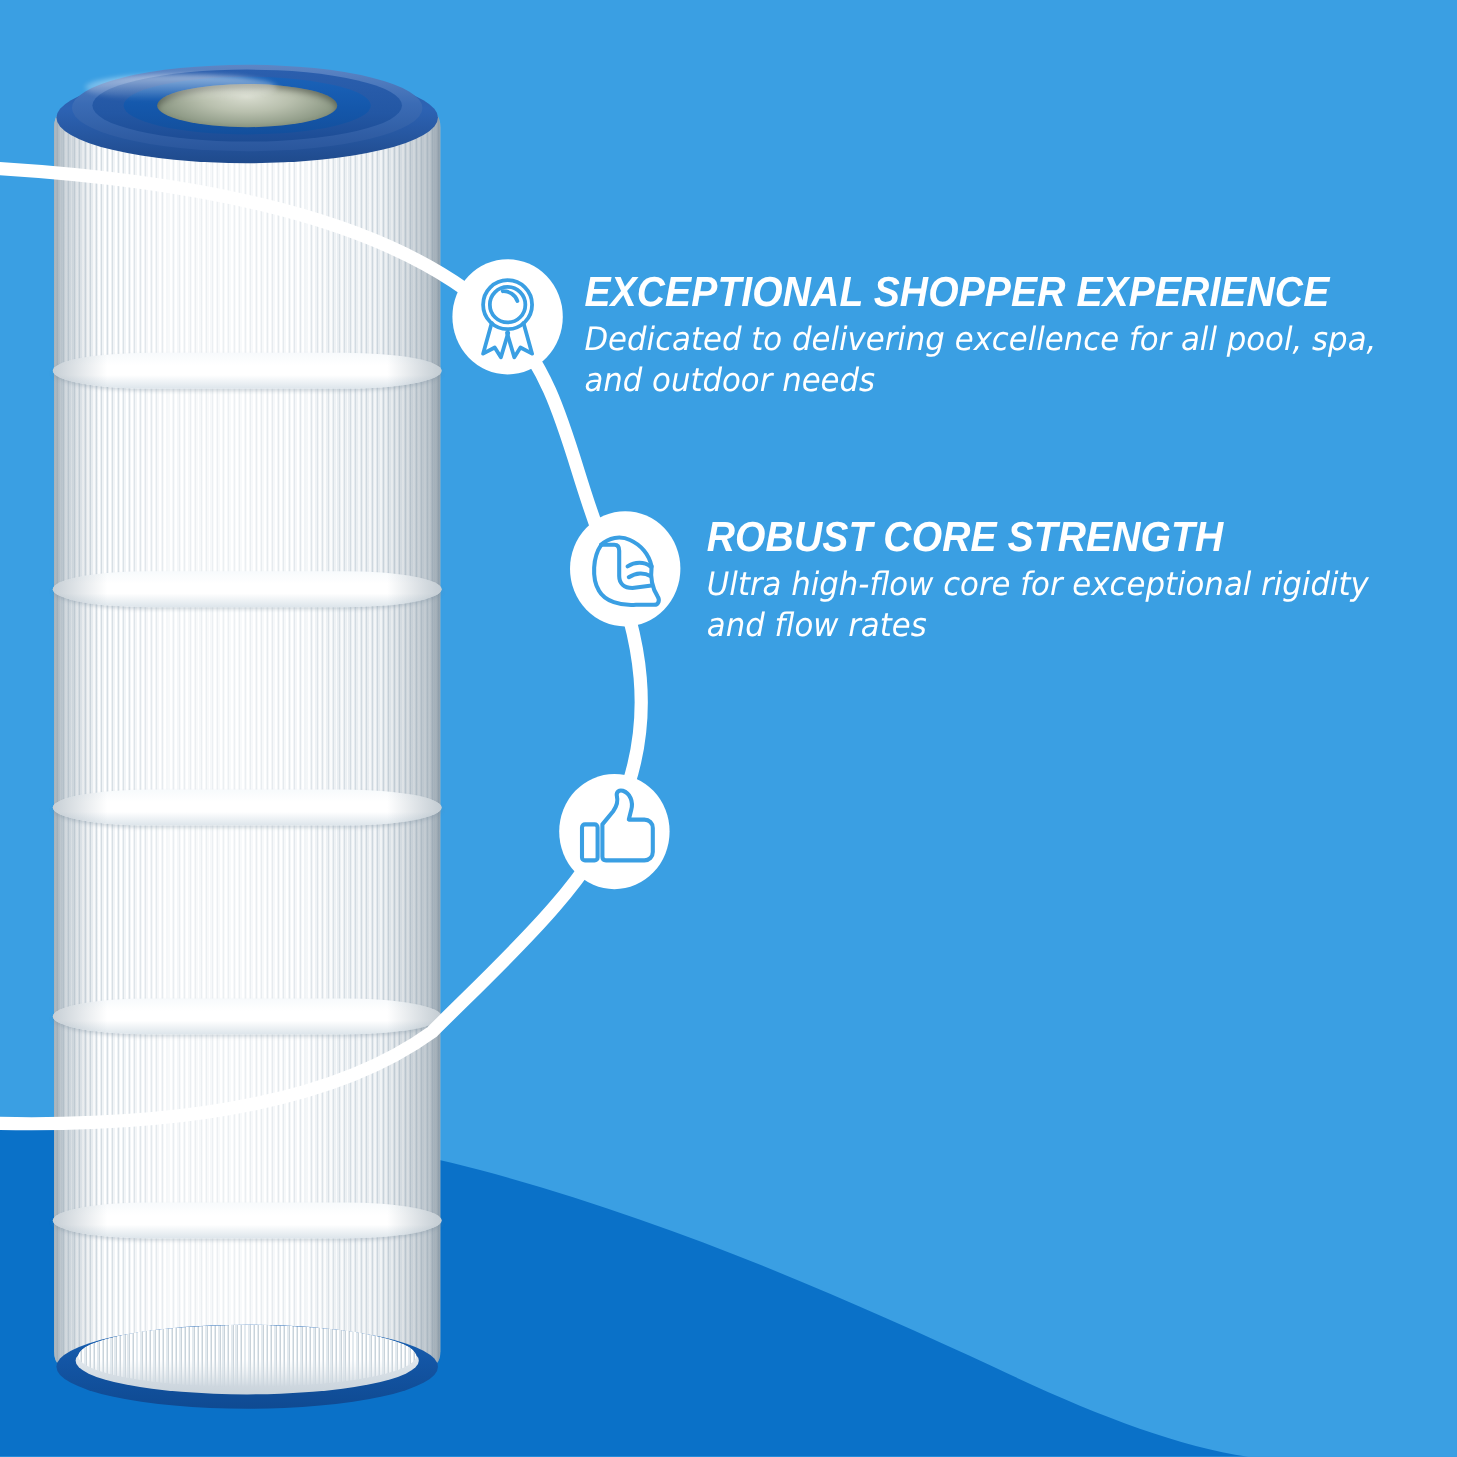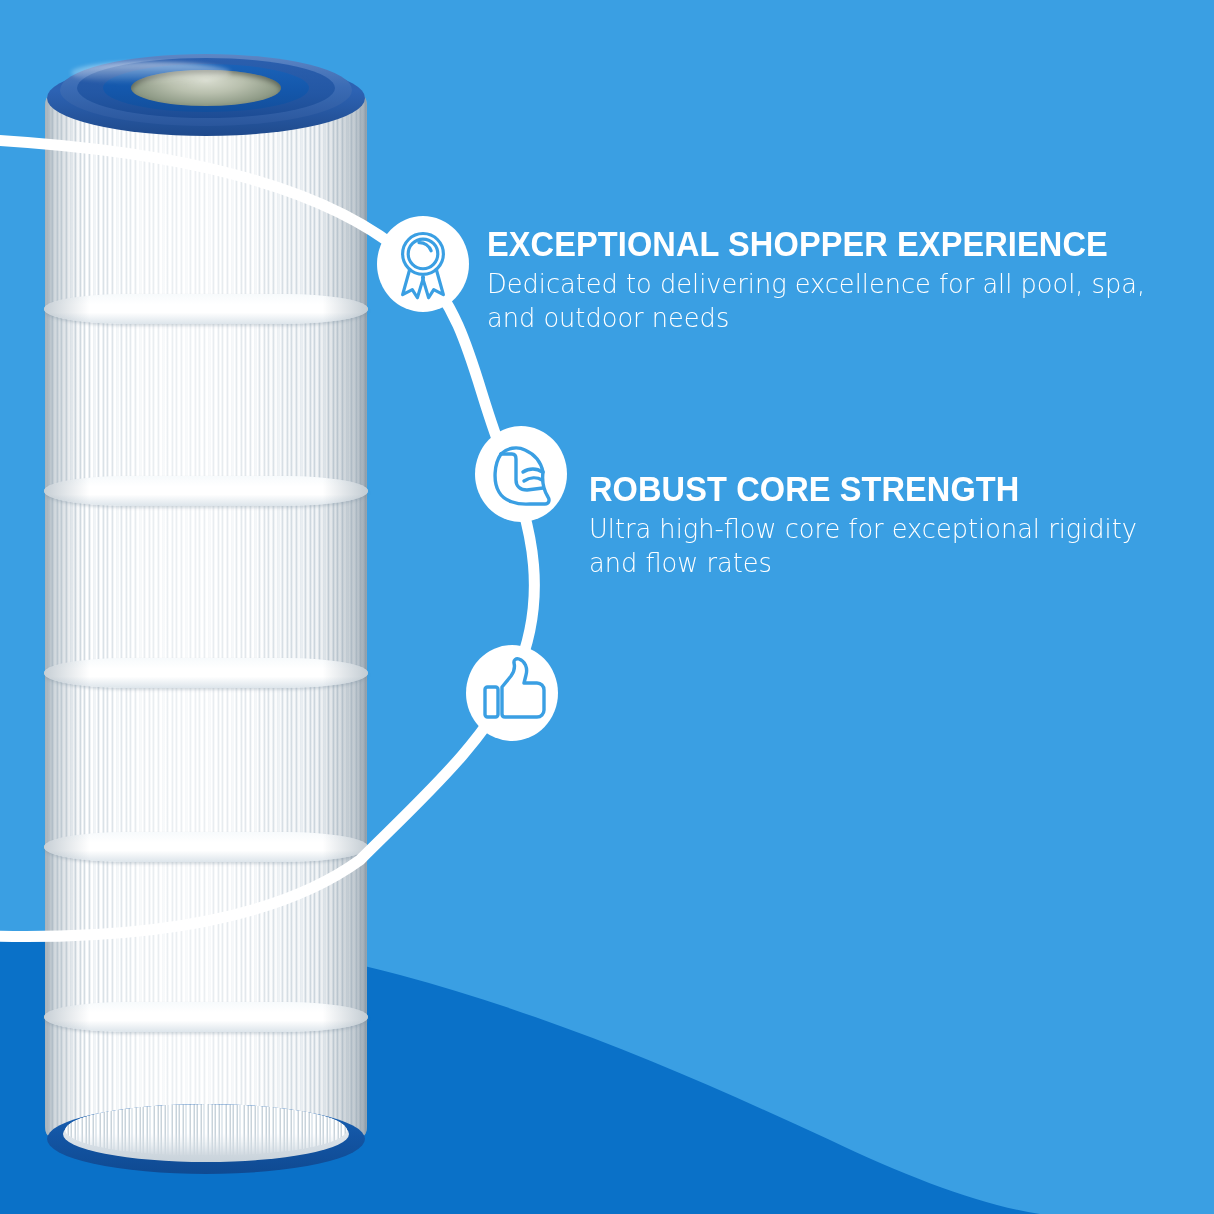--- a/index.html
+++ b/index.html
@@ -113,21 +113,21 @@
     position:absolute;left:18px;bottom:22px;width:282px;height:52px;border-radius:50%;
     background:repeating-linear-gradient(90deg,
       #ffffff 0px,#ffffff 1.6px,
       #e3eaef 1.6px,#e3eaef 2.8px,
       #c9d3da 2.8px,#c9d3da 3.6px);
     mask-image:linear-gradient(180deg,#000 0%,#000 55%,transparent 100%);
     -webkit-mask-image:linear-gradient(180deg,#000 0%,#000 55%,transparent 100%);
   }
 
   
-  .feature{position:absolute;}
+  .feature{position:absolute;font-style:italic;}
   .f-head{
     color:#ffffff;
     font-weight:700;
     letter-spacing:.1px;
     white-space:nowrap;
     font-family:"Liberation Sans",sans-serif;
     transform:scaleX(.93);
     transform-origin:left center;
   }
   .f-body{
@@ -234,20 +234,20 @@
       </g>
     </g>
   </svg>
 
   <div class="feature" style="left:487px;top:224px;">
     <div class="f-head" style="font-size:35px;line-height:40px;">EXCEPTIONAL SHOPPER EXPERIENCE</div>
     <div class="f-body" style="font-size:27px;line-height:33.5px;margin-top:3px;">Dedicated to delivering excellence for all pool, spa,</div>
     <div class="f-body" style="font-size:27px;line-height:33.5px;">and outdoor needs</div>
   </div>
 
-  <div class="feature" style="left:589px;top:428px;margin-top:41px;">
+  <div class="feature" style="left:589px;top:428px;">
     <div class="f-head" style="font-size:35px;line-height:40px;">ROBUST CORE STRENGTH</div>
     <div class="f-body" style="font-size:27px;line-height:33.5px;margin-top:3px;">Ultra high-flow core for exceptional rigidity</div>
     <div class="f-body" style="font-size:27px;line-height:33.5px;">and flow rates</div>
   </div>
 
 
 </div>
 
 </body></html>

